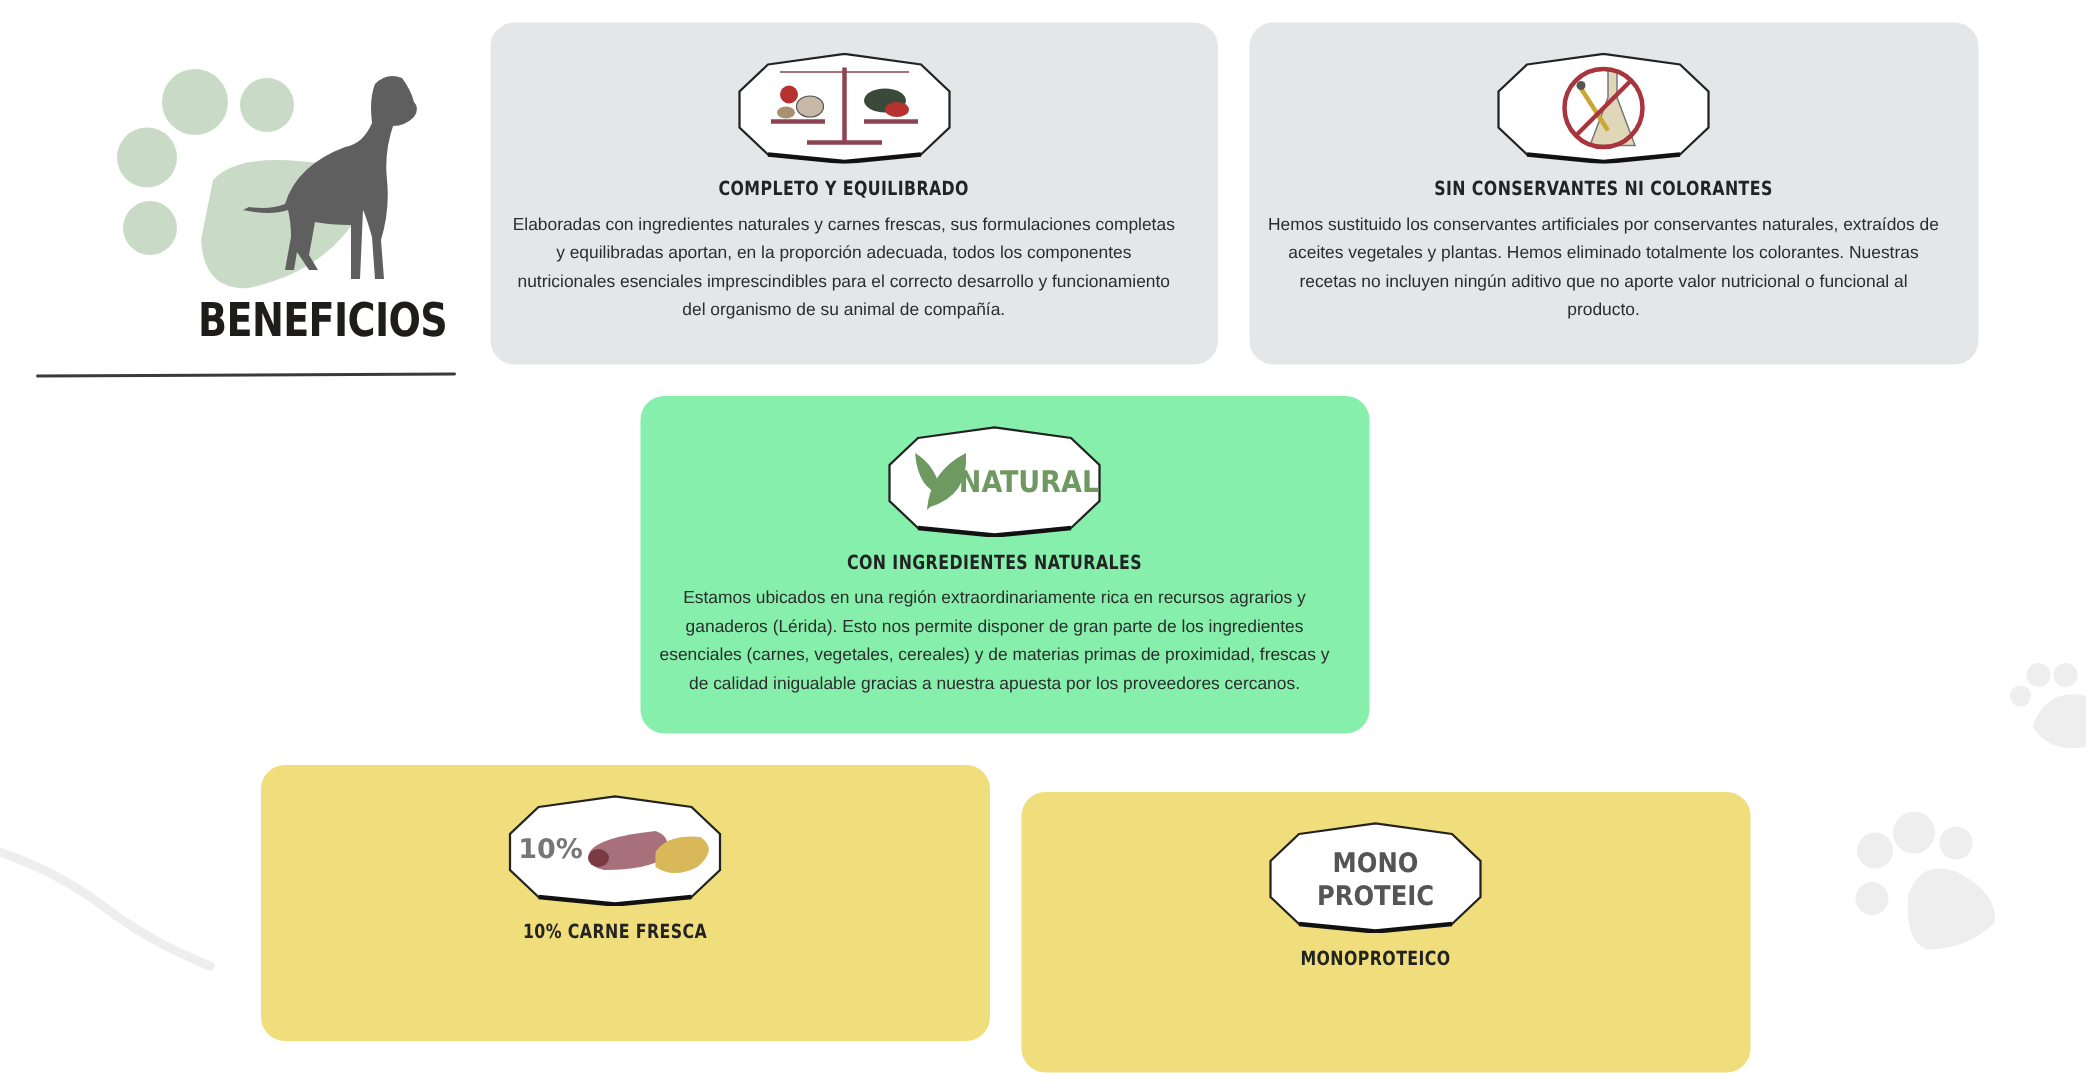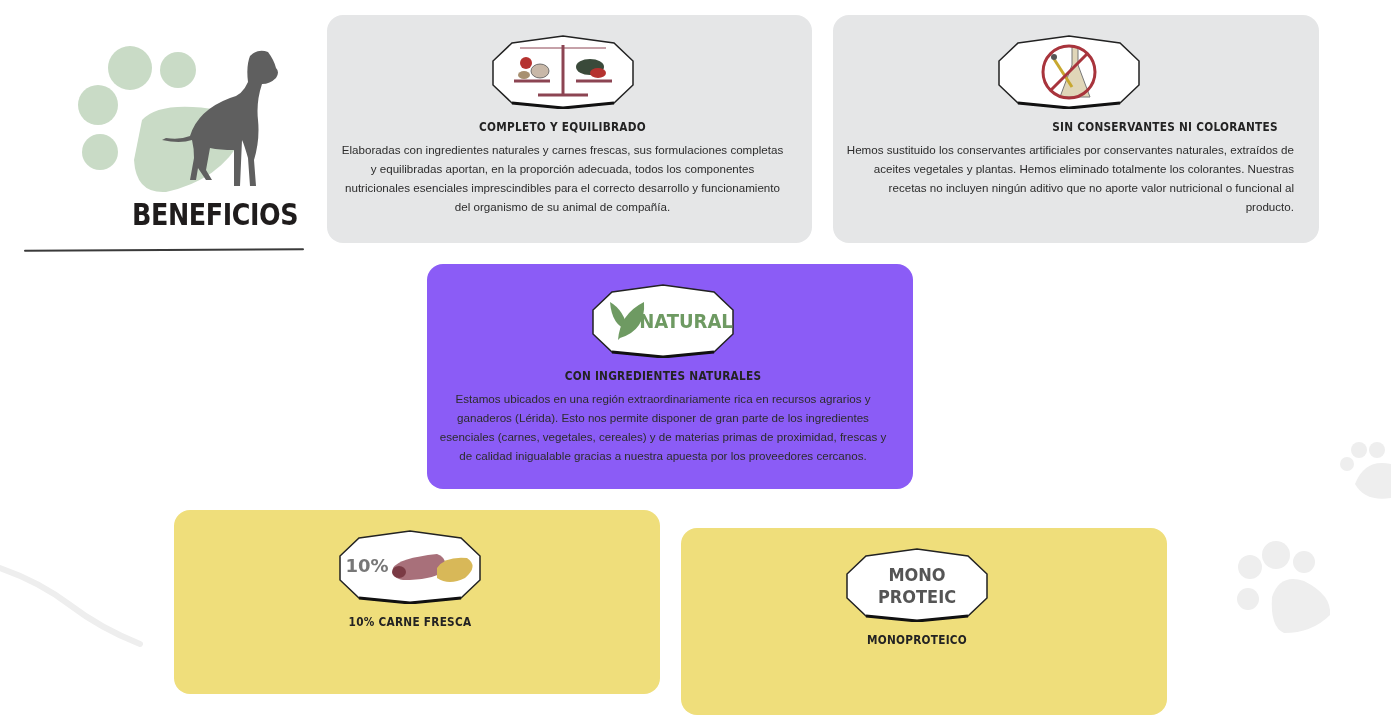--- a/index.html
+++ b/index.html
@@ -11,21 +11,21 @@
   }
   .deco { position: absolute; }
   .card {
     position: absolute;
     border-radius: 16px;
     box-sizing: border-box;
     text-align: center;
     padding: 20px 18px 0 4px;
   }
   .card.grey { background: #e5e6e7; }
-  .card.green { background: #8b5cf6; }
+  .card.green { background: #86efac; }
   .card.yellow { background: #efde7b; }
   .badge { display: block; margin: 0 auto; }
   .card-title {
     font-family: "DejaVu Sans Condensed", "DejaVu Sans", sans-serif;
     font-weight: bold;
     font-size: 13px;
     letter-spacing: 0.3px;
     color: #232323;
     margin: 10px 0 6px 0;
     transform: scaleX(0.9);
@@ -95,21 +95,21 @@
     <circle cx="36" cy="28" r="6" fill="#b5322f"></circle>
     <ellipse cx="34" cy="40" rx="6" ry="4" fill="#a89070"></ellipse>
     <ellipse cx="50" cy="36" rx="9" ry="7" fill="#c8b8a8" stroke="#555" stroke-width="0.8"></ellipse>
     <ellipse cx="100" cy="32" rx="14" ry="8" fill="#3a4a3a"></ellipse>
     <ellipse cx="108" cy="38" rx="8" ry="5" fill="#b5322f"></ellipse>
   </svg>
   <div class="card-title">COMPLETO Y EQUILIBRADO</div>
   <p class="card-text" style="width:450px">Elaboradas con ingredientes naturales y carnes frescas, sus formulaciones completas y equilibradas aportan, en la proporción adecuada, todos los componentes nutricionales esenciales imprescindibles para el correcto desarrollo y funcionamiento del organismo de su animal de compañía.</p>
 </div>
 
-<div class="card grey" style="left:833px;top:15px;width:486px;height:228px;text-align:right;">
+<div class="card grey" style="left:833px;top:15px;width:486px;height:228px;">
   <svg class="badge" width="146" height="74" viewBox="0 0 146 74">
     <path d="M22 8 L73 1 L124 8 L143 26 L143 50 L124 68 L73 73 L22 68 L3 50 L3 26 Z" fill="#ffffff" stroke="#222" stroke-width="1.5"></path>
     <path d="M22 68 L73 73 L124 68" stroke="#111" stroke-width="3" fill="none"></path>
     <path d="M76 12 L82 12 L82 30 L94 62 L64 62 L76 30 Z" fill="#e0d6b8" stroke="#777" stroke-width="1"></path>
     <line x1="58" y1="24" x2="76" y2="52" stroke="#c8a830" stroke-width="3"></line>
     <circle cx="58" cy="22" r="3" fill="#555"></circle>
     <circle cx="73" cy="37" r="26" fill="none" stroke="#a8343c" stroke-width="3"></circle>
     <line x1="55" y1="55" x2="91" y2="19" stroke="#a8343c" stroke-width="3"></line>
   </svg>
   <div class="card-title">SIN CONSERVANTES NI COLORANTES</div>

